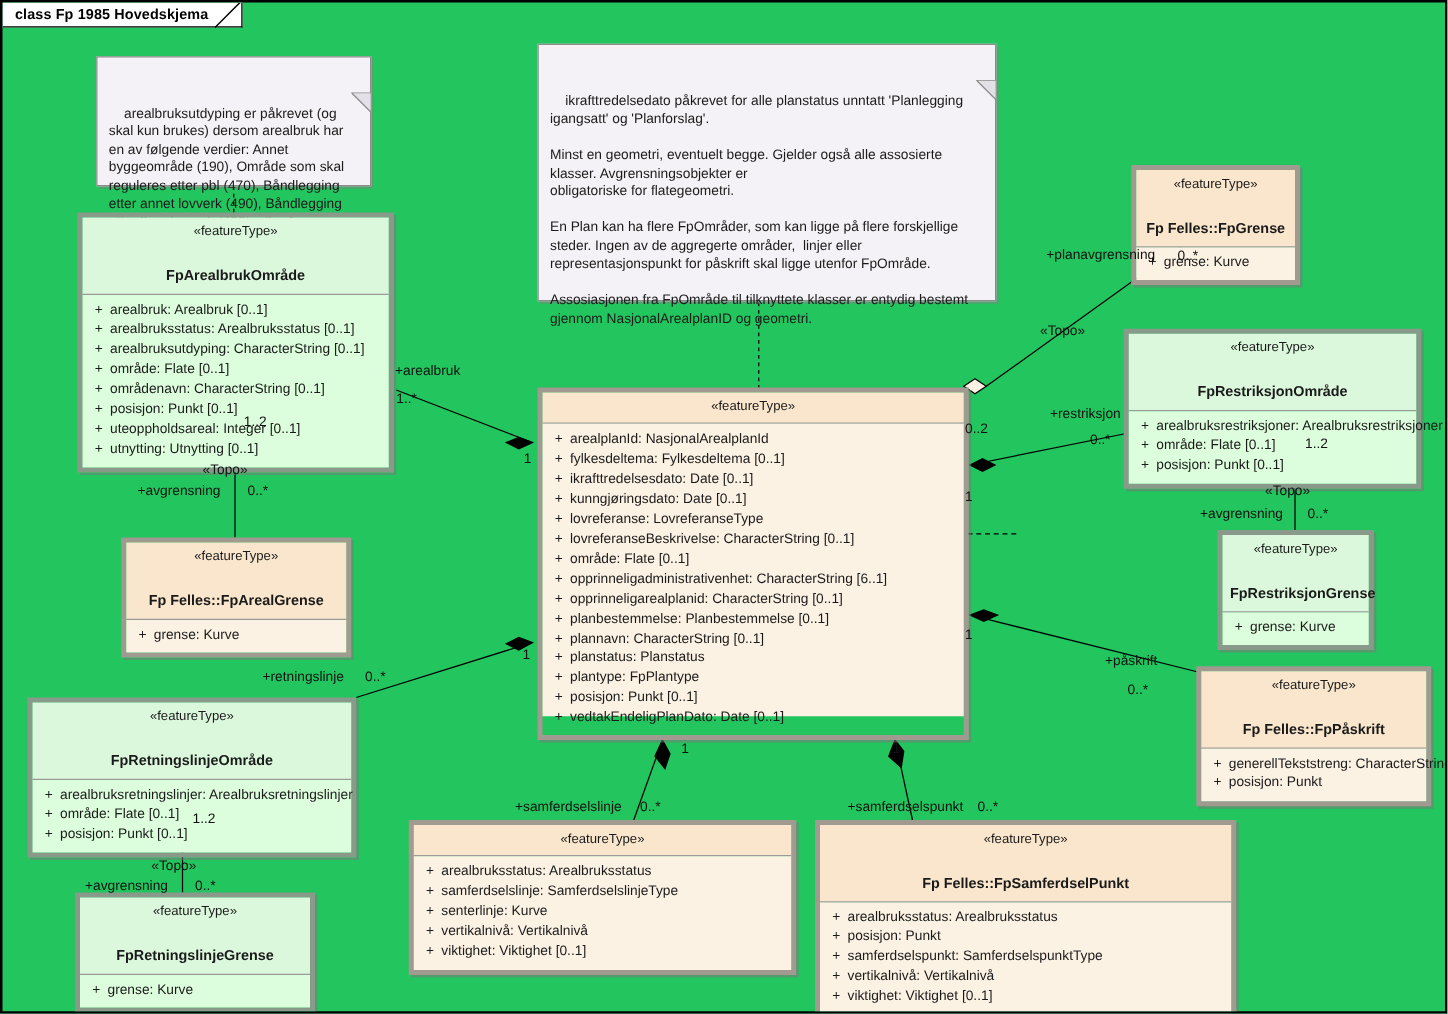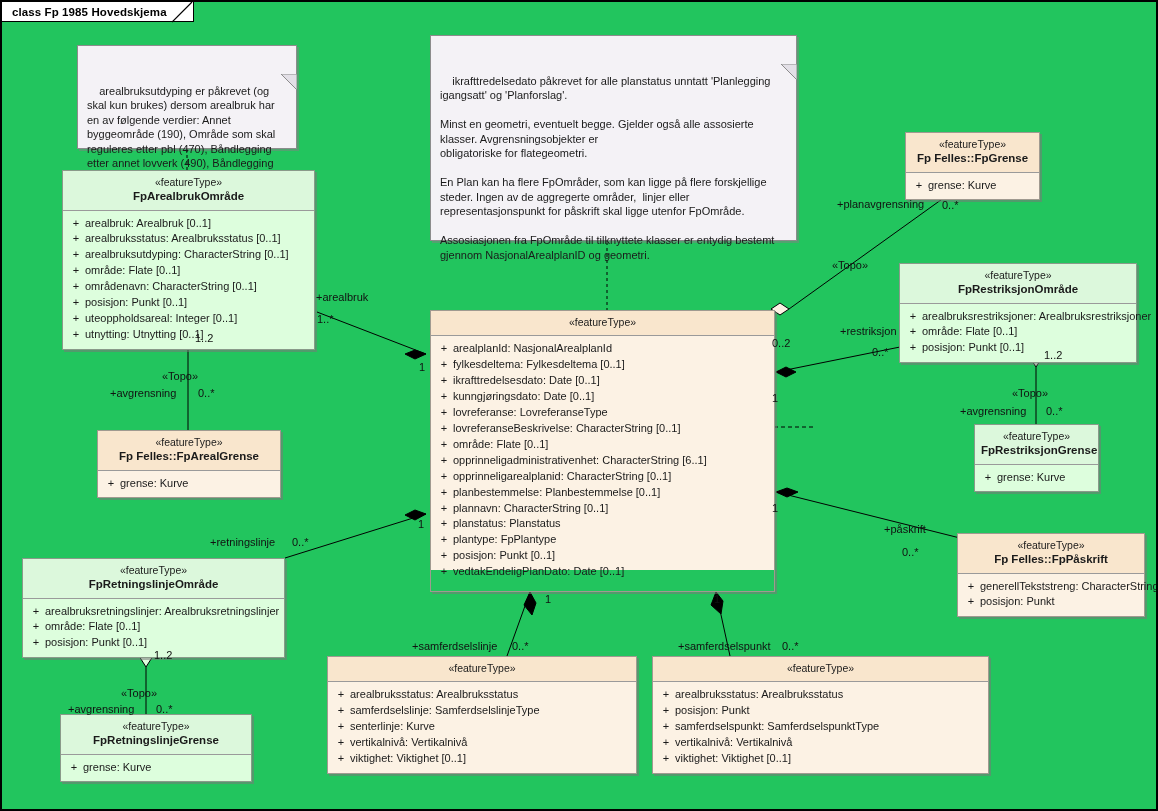--- a/index.html
+++ b/index.html
@@ -35,33 +35,33 @@
     position: absolute;
     right: -1px; top: 0;
     width: 22px; height: 21px;
     overflow: hidden;
   }
   .title-tab .slant svg { display:block; }
 
   
   .uml {
     position: absolute;
-    border: 1px solid #c4b5fd;
+    border: 4px solid #c4b5fd;
     box-shadow: 2px 2px 0 rgba(120,120,120,.55);
     font-size: 11px;
     color: #1a1a1a;
   }
   .uml .hdr {
     padding: 5px 6px 6px 6px;
     text-align: center;
     line-height: 1.25;
     border-bottom: 1px solid #9a9a9a;
   }
   .uml .stereo { font-size: 10.5px; }
-  .uml .cname  { font-weight: bold; font-size: 11.5px; }
+  .uml .cname  { font-weight: bold; font-size: 11.5px; margin-top: 22px; }
   .uml .attrs {
     padding: 5px 4px 6px 4px;
   }
   .uml .attr {
     display: flex;
     line-height: 1.45;
     white-space: nowrap;
     font-size: 11px;
   }
   .uml .attr .vis { width: 18px; text-align: center; flex: none; }
@@ -433,20 +433,21 @@
       <div class="attr">
           <span class="vis">+</span>
           <span>viktighet: Viktighet [0..1]</span>
         </div>
     </div>
   </div>
 
   <div class="uml peach" style="left:650px; top:654px; width:337px;">
     <div class="hdr">
       <div class="stereo">«featureType»</div>
+      <div class="cname">Fp Felles::FpSamferdselPunkt</div>
     </div>
     <div class="attrs">
       <div class="attr">
           <span class="vis">+</span>
           <span>arealbruksstatus: Arealbruksstatus</span>
         </div>
       <div class="attr">
           <span class="vis">+</span>
           <span>posisjon: Punkt</span>
         </div>

